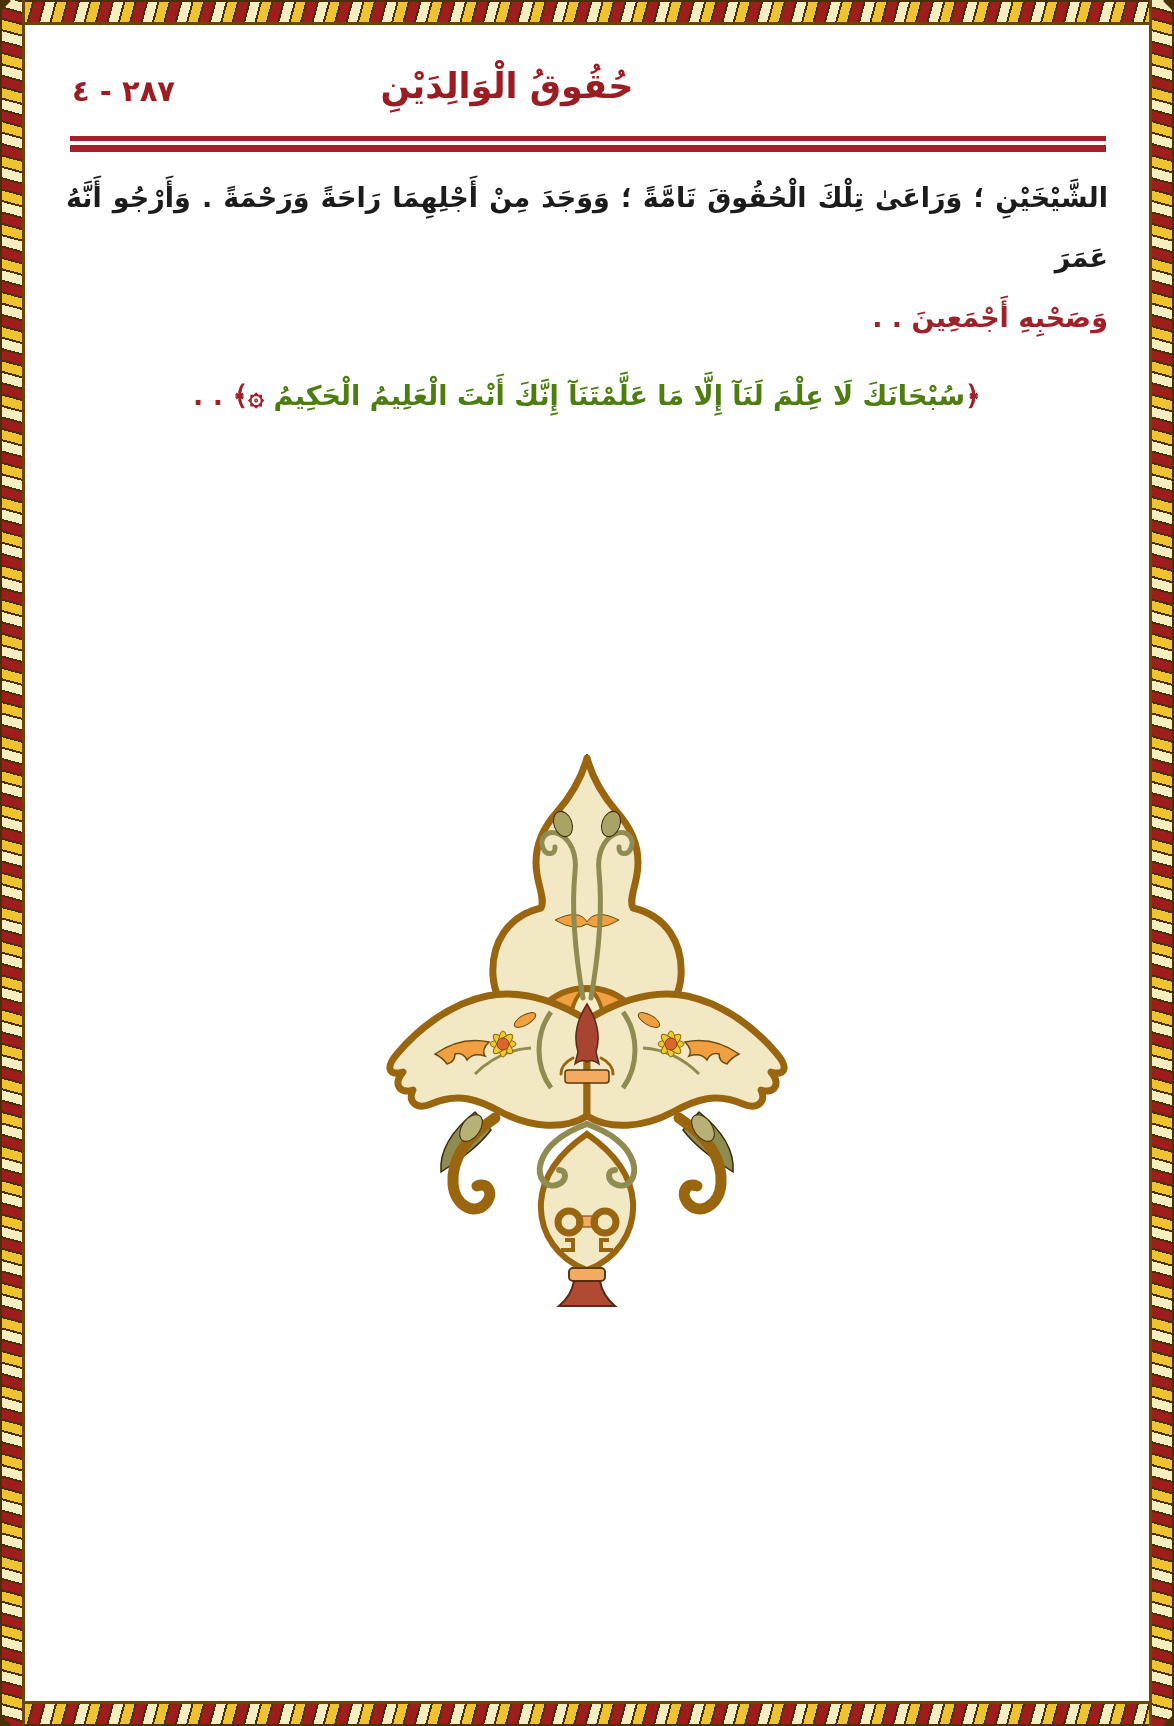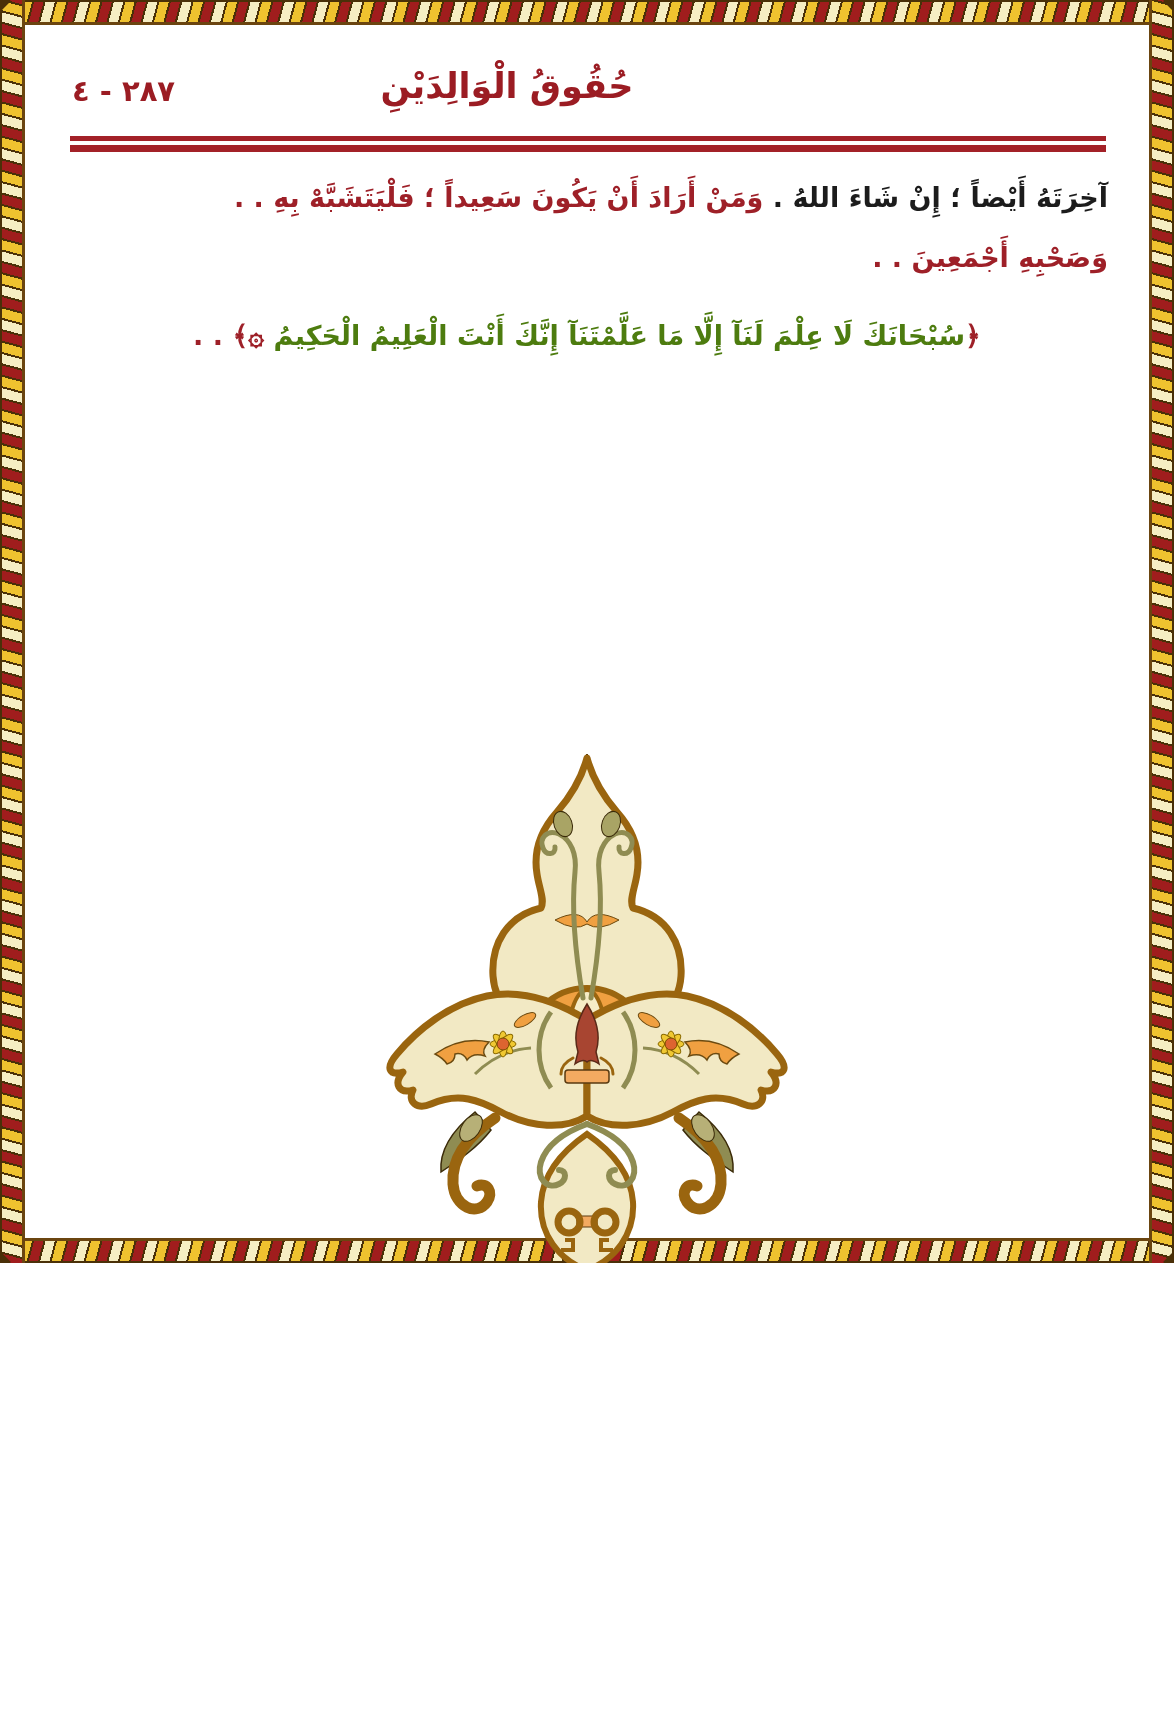--- a/index.html
+++ b/index.html
@@ -2,21 +2,21 @@
 <html lang="ar"><head>
 <meta charset="utf-8">
 <style>
   * { box-sizing: border-box; margin: 0; padding: 0; }
   html, body { background: #ffffff; }
   body { font-family: "DejaVu Sans", sans-serif; }
 
   .page {
     position: relative;
     width: 1174px;
-    height: 1263px;
+    height: 1726px;
     margin: 0 auto;
     background: #ffffff;
     overflow: hidden;
   }
 
   
   .frame-top, .frame-bottom {
     position: absolute; left: 0; right: 0; height: 25px;
     background: repeating-linear-gradient(105deg,
       #A01D1D 0 9px, #4A3008 9px 11px,
@@ -98,23 +98,21 @@
 
   <div class="page-number" dir="ltr">٢٨٧ - ٤</div>
   <div class="page-title" dir="rtl">حُقُوقُ الْوَالِدَيْنِ</div>
   <div class="rules">
     <div class="rule-a"></div>
     <div class="rule-gap"></div>
     <div class="rule-b"></div>
   </div>
 
   <div class="textblock">
-    <div class="tline start">
-      <span>آخِرَتَهُ أَيْضاً ؛ إِنْ شَاءَ اللهُ . </span><span class="red">وَمَنْ أَرَادَ أَنْ يَكُونَ سَعِيداً ؛ فَلْيَتَشَبَّهْ بِهِ . .</span>
-    </div>
+    <div class="tline just">الشَّيْخَيْنِ ؛ وَرَاعَىٰ تِلْكَ الْحُقُوقَ تَامَّةً ؛ وَوَجَدَ مِنْ أَجْلِهِمَا رَاحَةً وَرَحْمَةً . وَأَرْجُو أَنَّهُ عَمَرَ</div>
     <div class="tline start red">وَصَحْبِهِ أَجْمَعِينَ . .</div>
     <div class="tline center mt-md">
       <span class="red">﴿</span><span class="blue">سُبْحَانَكَ لَا عِلْمَ لَنَآ إِلَّا مَا عَلَّمْتَنَآ إِنَّكَ أَنْتَ الْعَلِيمُ الْحَكِيمُ</span><span class="red"> ۞﴾</span><span class="red"> . .</span>
     </div>
   </div>
 
   <div class="ornament">
     <svg width="424" height="560" viewBox="0 0 424 560" xmlns="http://www.w3.org/2000/svg">
       <defs>
         <g id="sideL">

